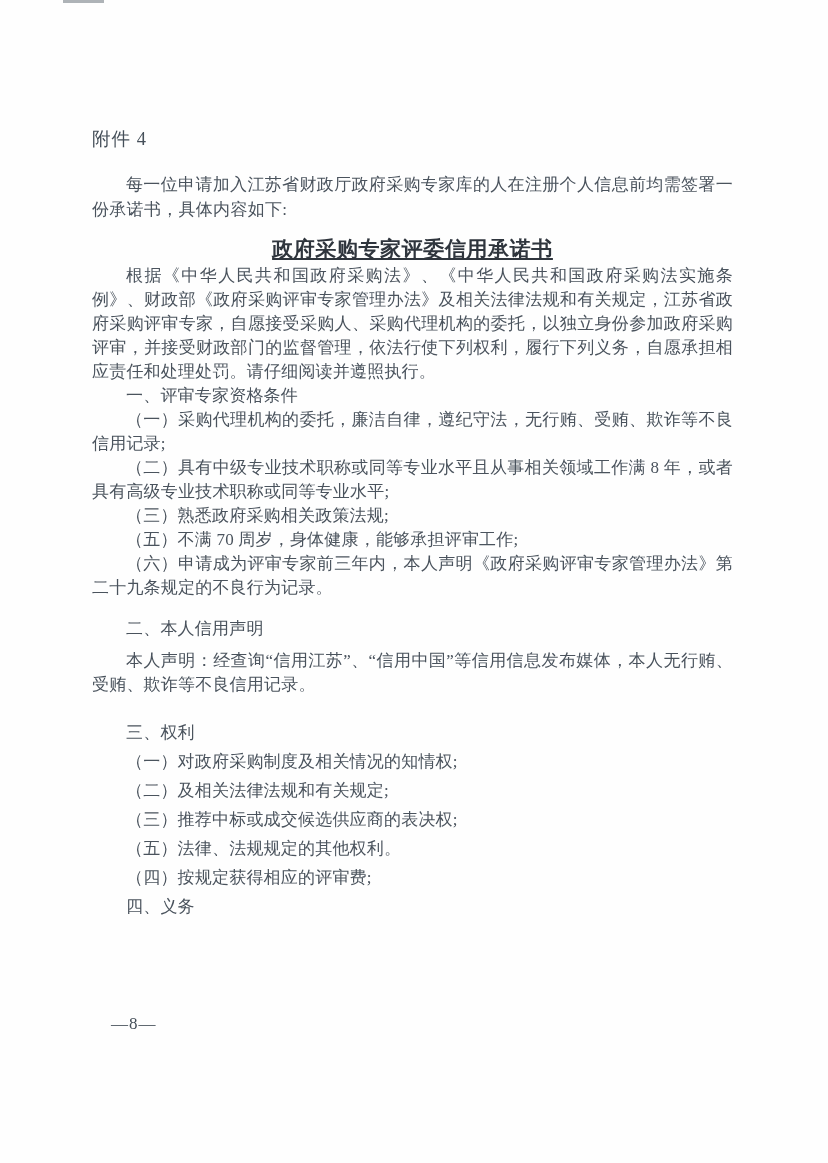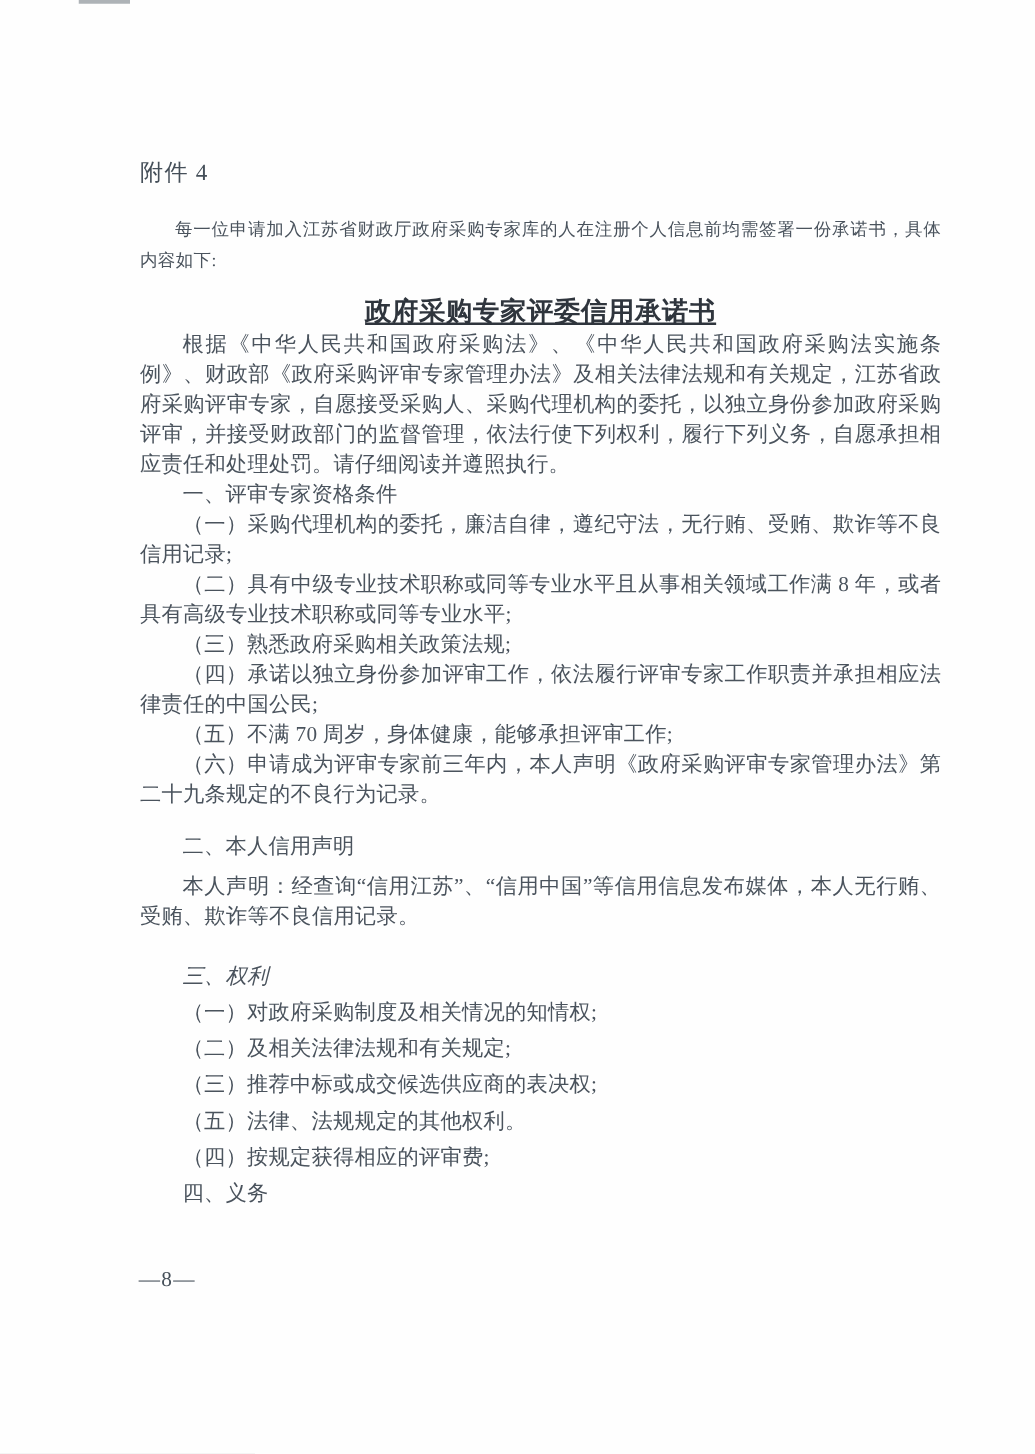--- a/index.html
+++ b/index.html
@@ -21,33 +21,33 @@
     top: 0;
     left: 63px;
     width: 41px;
     height: 3px;
     background: #9aa0a5;
     opacity: 0.8;
   }
   .content {
     position: absolute;
     top: 126px;
-    left: 112px;
+    left: 92px;
     width: 641px;
   }
   .attachment-label {
     font-size: 18.5px;
     line-height: 26px;
     margin: 0 0 20px 0;
     letter-spacing: 1px;
     color: #454f59;
   }
   .intro {
     margin: 0;
-    font-size: 14px;
+    font-size: 17px;
     line-height: 25px;
     text-align: justify;
     text-indent: 2em;
     letter-spacing: 0.3px;
   }
   .doc-title {
     margin: 12px 0 0 0;
     padding: 0;
     font-family: "DejaVu Sans", "Liberation Sans", sans-serif;
     font-weight: bold;
@@ -65,21 +65,21 @@
     font-size: 17px;
     line-height: 24px;
     text-align: justify;
     text-indent: 2em;
     letter-spacing: 0.2px;
   }
   
   .sp-xs { margin-top: 5px !important; }
   .sp-sm { margin-top: 8px !important; }
   .sp-md { margin-top: 17px !important; }
-  .sp-lg { margin-top: 24px !important; font-style: italic; }
+  .sp-lg { margin-top: 24px !important; }
   .page-number {
     position: absolute;
     left: 111px;
     top: 1012px;
     font-size: 17px;
     line-height: 24px;
     color: #454f59;
     letter-spacing: 1px;
   }
 </style>
@@ -98,21 +98,20 @@
 
     <h1 class="doc-title">政府采购专家评委信用承诺书</h1>
 
     <div class="paragraphs">
 
     <p class="body">根据《中华人民共和国政府采购法》、《中华人民共和国政府采购法实施条例》、财政部《政府采购评审专家管理办法》及相关法律法规和有关规定，江苏省政府采购评审专家，自愿接受采购人、采购代理机构的委托，以独立身份参加政府采购评审，并接受财政部门的监督管理，依法行使下列权利，履行下列义务，自愿承担相应责任和处理处罚。请仔细阅读并遵照执行。</p>
         <p class="heading">一、评审专家资格条件</p>
         <p class="item">（一）采购代理机构的委托，廉洁自律，遵纪守法，无行贿、受贿、欺诈等不良信用记录;</p>
         <p class="item">（二）具有中级专业技术职称或同等专业水平且从事相关领域工作满 8 年，或者具有高级专业技术职称或同等专业水平;</p>
         <p class="item">（三）熟悉政府采购相关政策法规;</p>
-        <p class="item">（四）承诺以独立身份参加评审工作，依法履行评审专家工作职责并承担相应法律责任的中国公民;</p>
         <p class="item">（五）不满 70 周岁，身体健康，能够承担评审工作;</p>
         <p class="item">（六）申请成为评审专家前三年内，本人声明《政府采购评审专家管理办法》第二十九条规定的不良行为记录。</p>
         <p class="heading sp-md">二、本人信用声明</p>
         <p class="body sp-sm">本人声明：经查询“信用江苏”、“信用中国”等信用信息发布媒体，本人无行贿、受贿、欺诈等不良信用记录。</p>
         <p class="heading sp-lg">三、权利</p>
         <p class="item sp-xs">（一）对政府采购制度及相关情况的知情权;</p>
         <p class="item sp-xs">（二）及相关法律法规和有关规定;</p>
         <p class="item sp-xs">（三）推荐中标或成交候选供应商的表决权;</p>
         <p class="item sp-xs">（五）法律、法规规定的其他权利。</p>
         <p class="item sp-xs">（四）按规定获得相应的评审费;</p>

